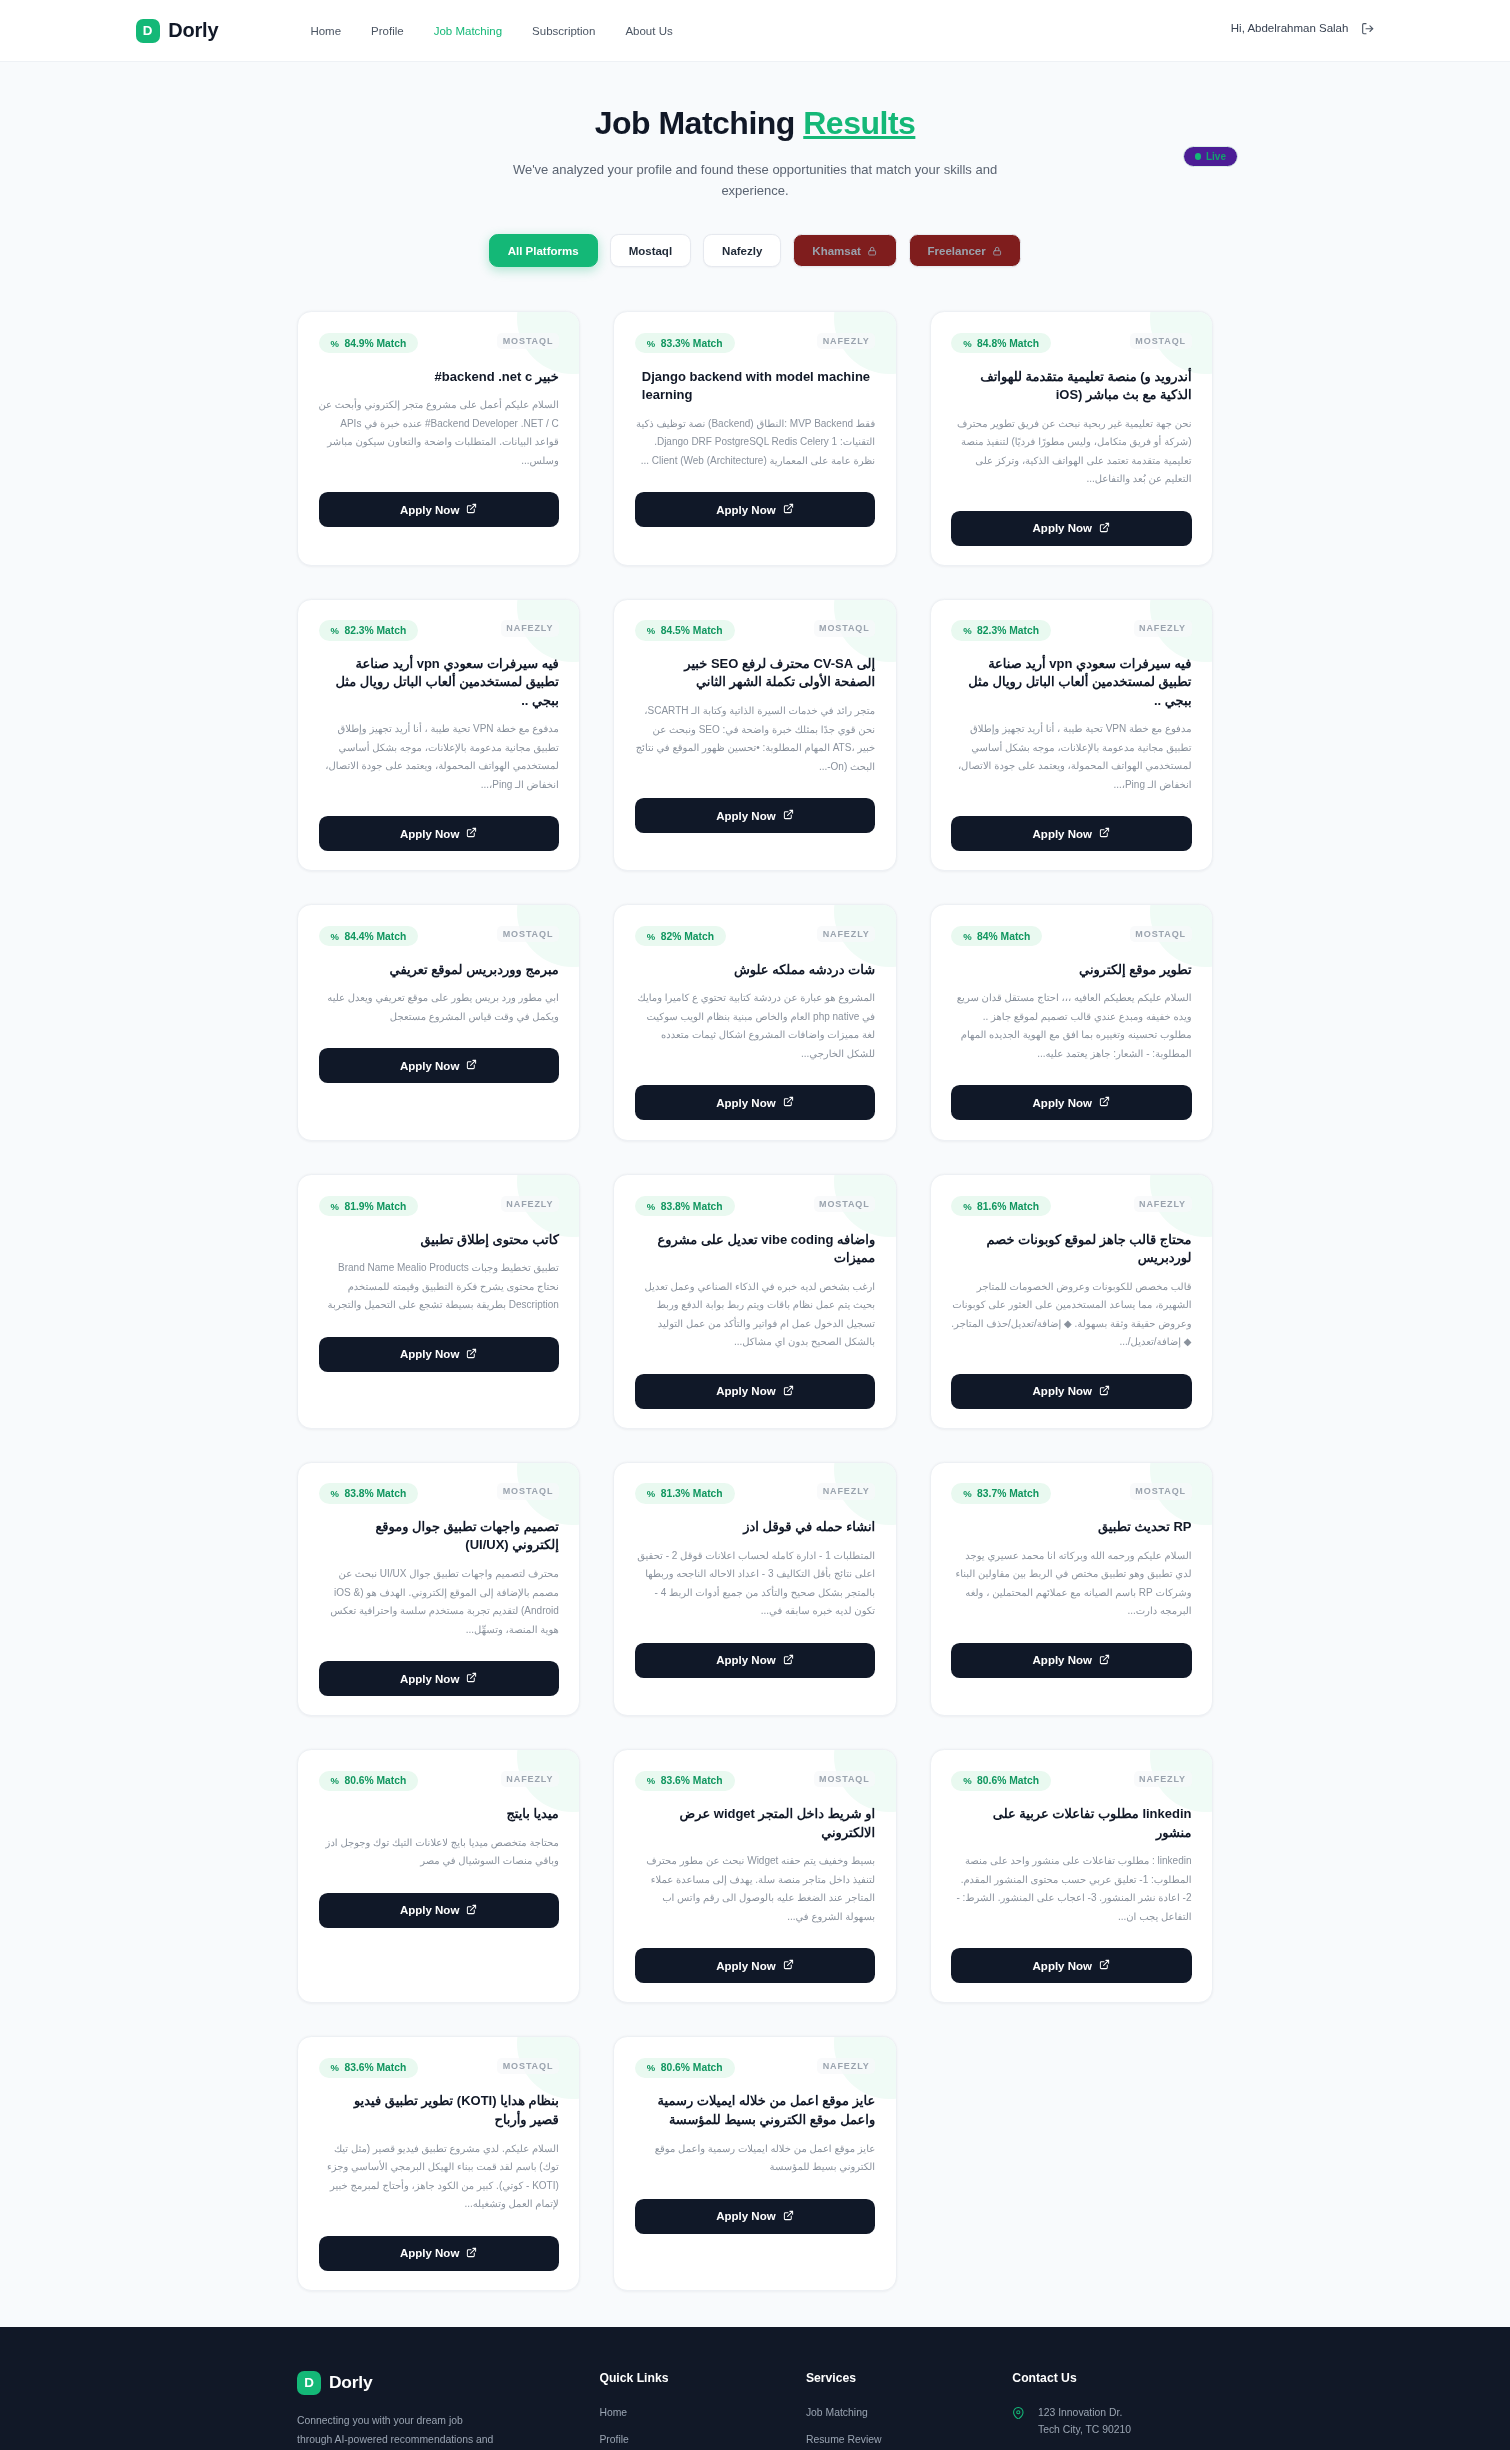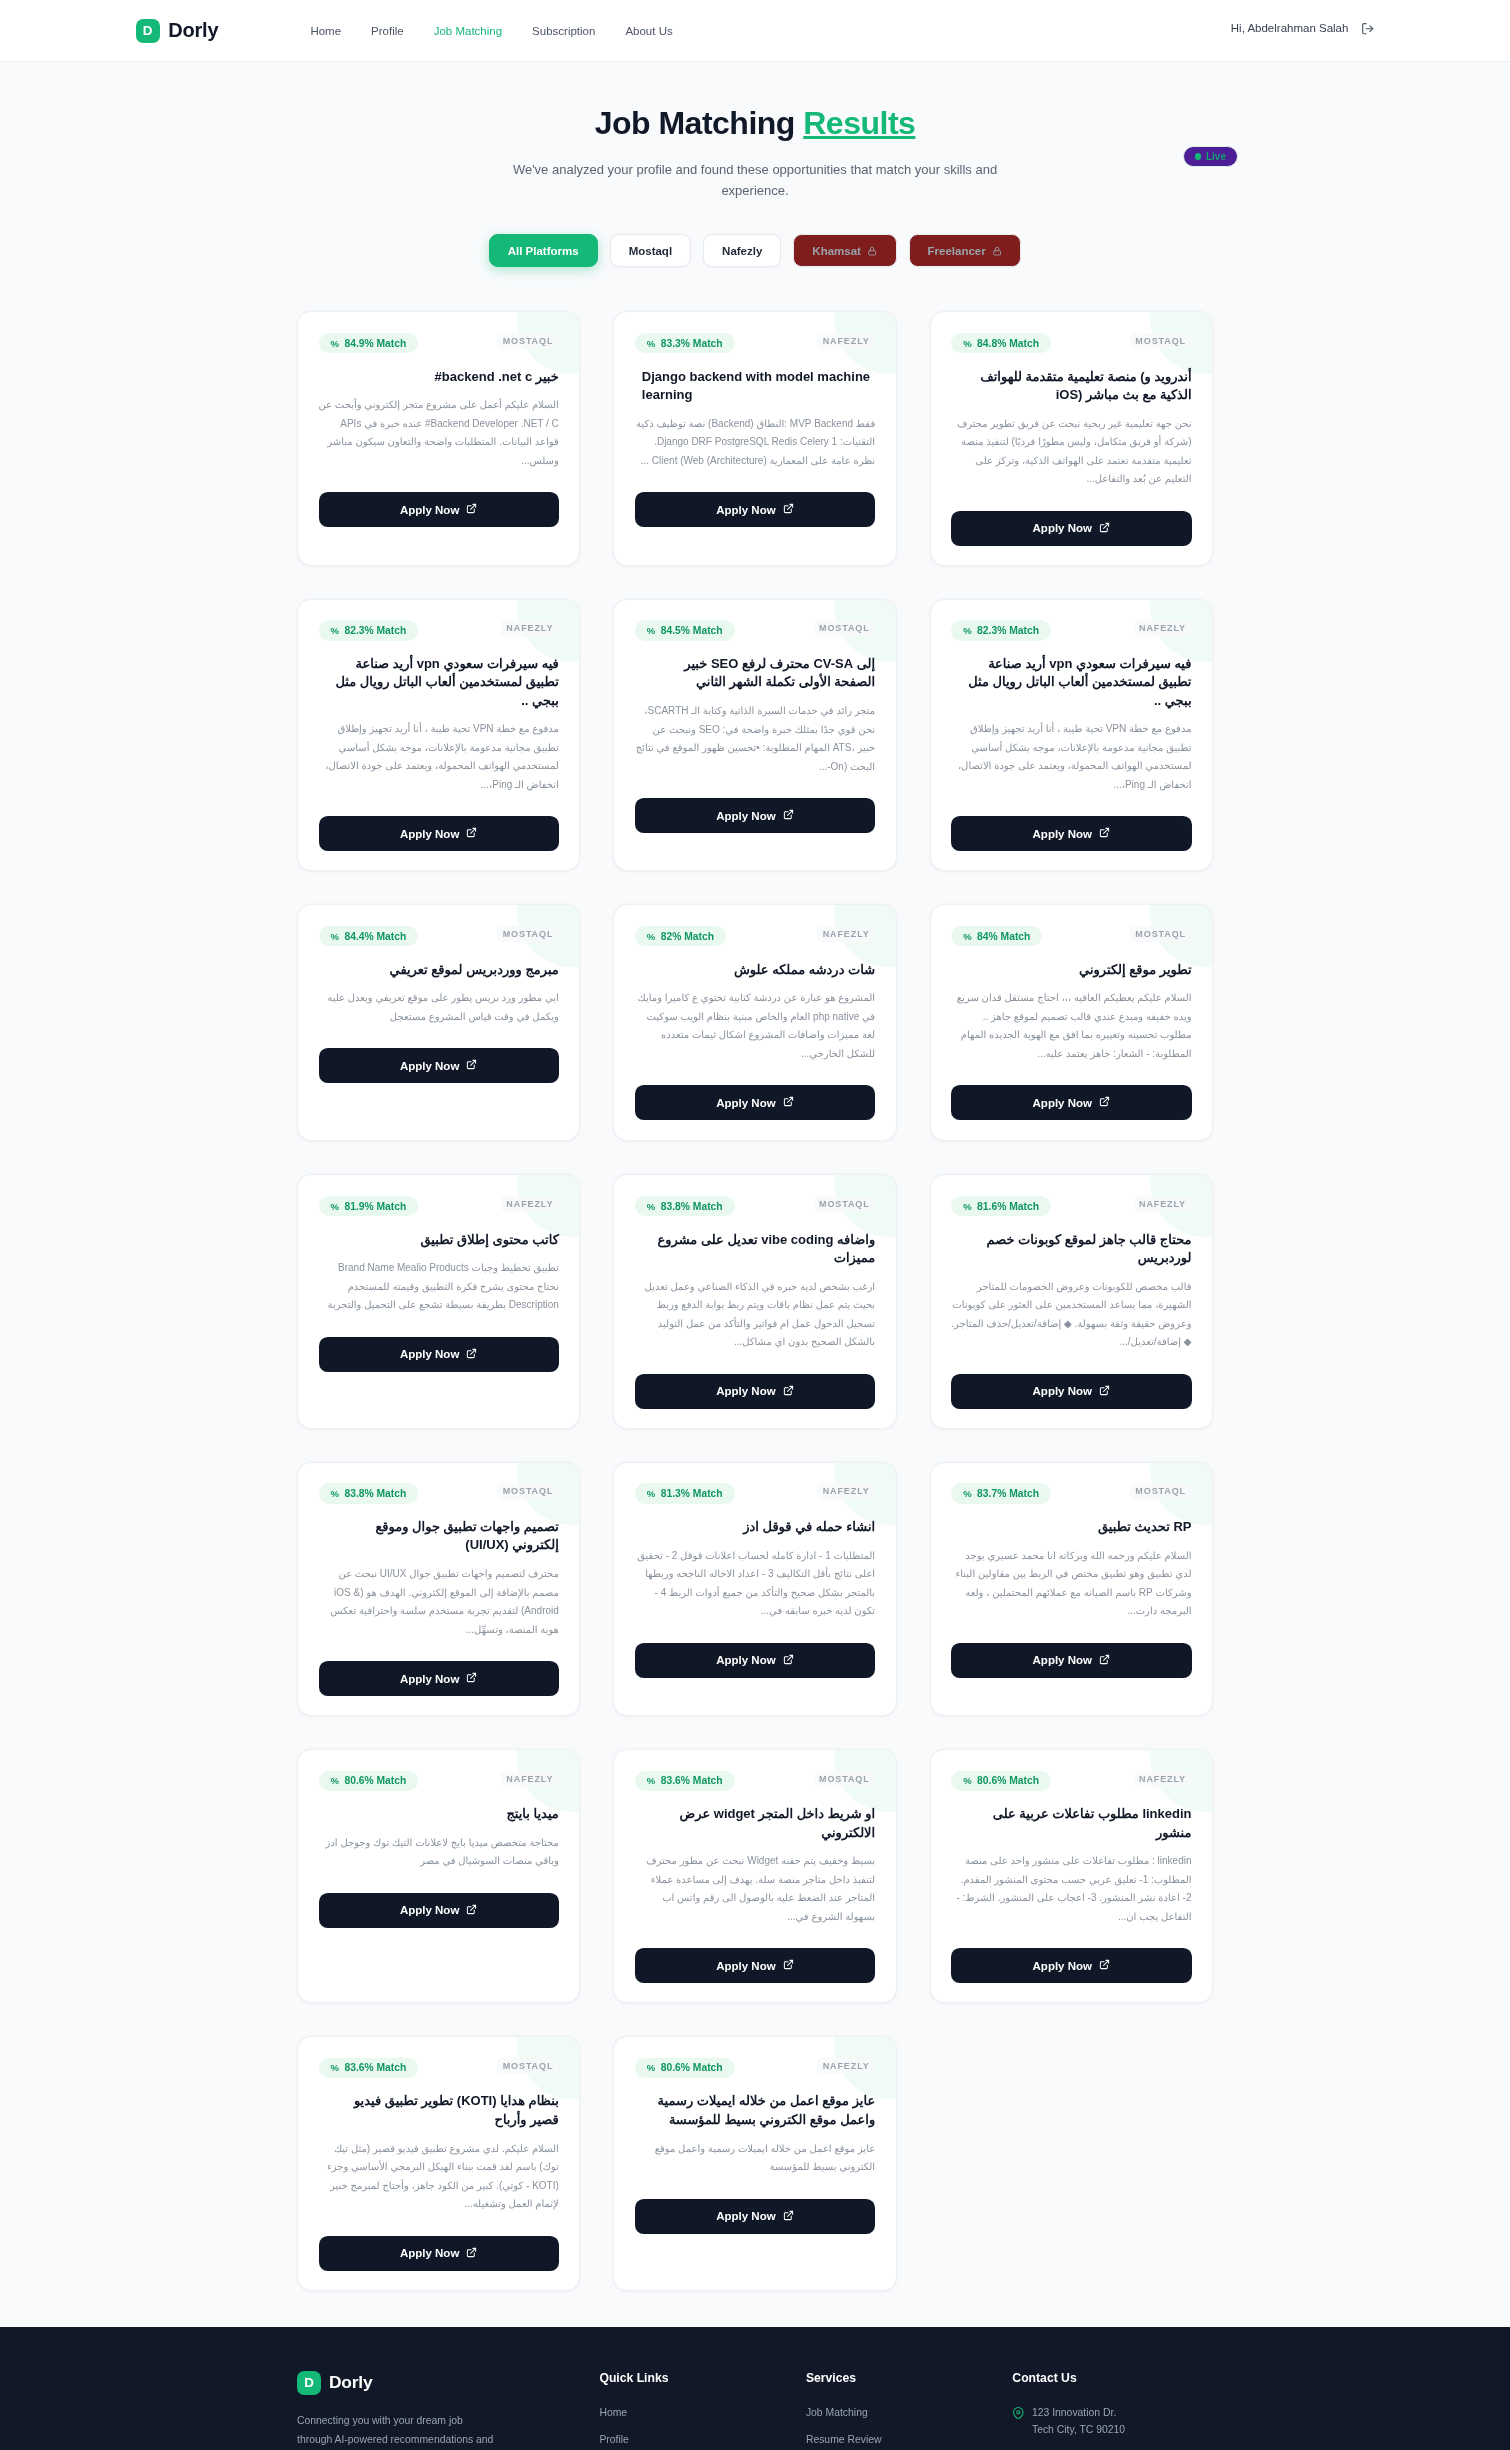--- a/index.html
+++ b/index.html
@@ -283,21 +283,21 @@
   }
   .footer-link-list { list-style: none; }
   .footer-link-list li { margin-bottom: 13.4px; }
   .footer-link {
     font-size: 10.4px;
     color: #9aa4b2;
     text-decoration: none;
   }
   .contact-row {
     display: flex;
-    gap: 7px;
+    gap: 13px;
     margin-bottom: 15px;
     font-size: 10.4px;
     color: #9aa4b2;
     line-height: 1.6;
   }
   .contact-ico { color: #14b877; flex: 0 0 auto; margin-top: 1.6px; }
 </style>
 </head>
 <body>
 

